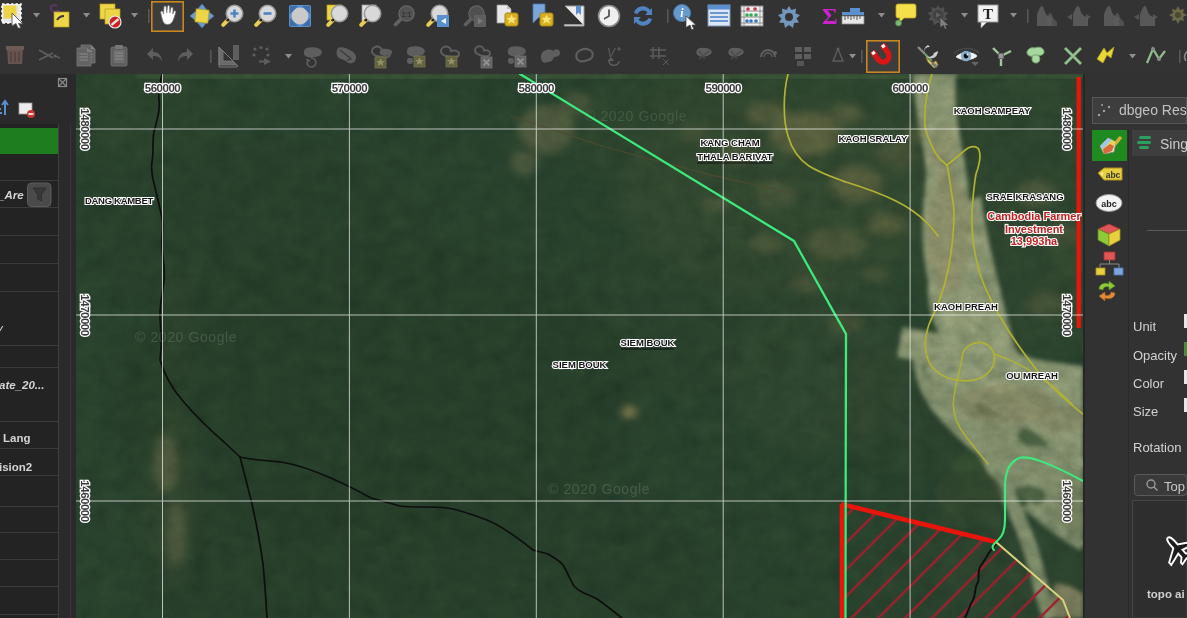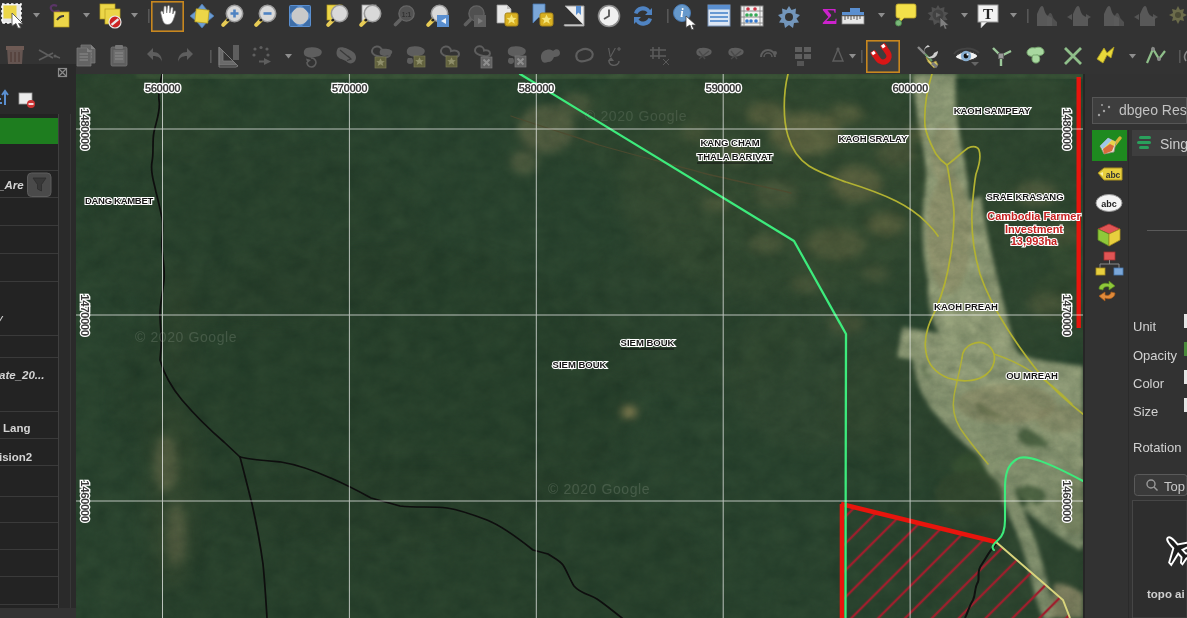--- a/index.html
+++ b/index.html
@@ -1,18 +1,18 @@
 <!DOCTYPE html>
 <html><head>
 <meta charset="utf-8">
 <style>
 html,body{margin:0;padding:0;background:#323232;}
 #app{position:relative;width:1187px;height:618px;overflow:hidden;background:#333333;font-family:"Liberation Sans",sans-serif;}
 #map{position:absolute;left:76px;top:74px;width:1007px;height:544px;background:#2c4733;}
-#leftpanel{position:absolute;left:0;top:64px;width:76px;height:544px;background:#2a2a2a;text-align:right;}
+#leftpanel{position:absolute;left:0;top:74px;width:76px;height:544px;background:#2a2a2a;text-align:right;}
 #rightpanel{position:absolute;left:1083px;top:74px;width:104px;height:544px;background:#fef9c3;}
 </style>
 </head>
 <body>
 <div id="app">
   <div id="toolbars" style="position:absolute;left:0;top:0;width:1187px;height:74px;background:#333333;">
   <svg width="1187" height="74" viewBox="0 0 1187 74">
   <defs>
     <path id="dd" d="M0,0 L7,0 L3.5,4.6 Z" fill="#8e8e8e"></path>
     <g id="lens">

